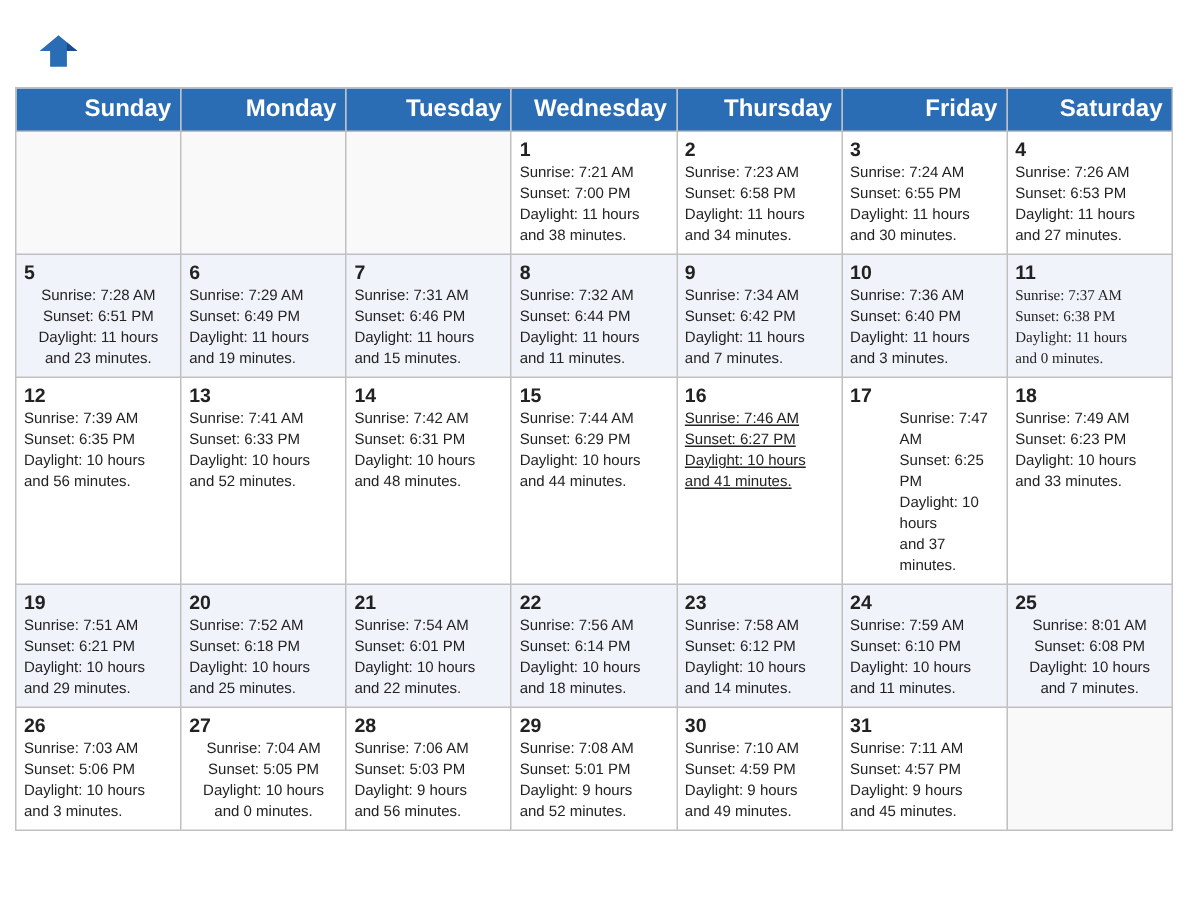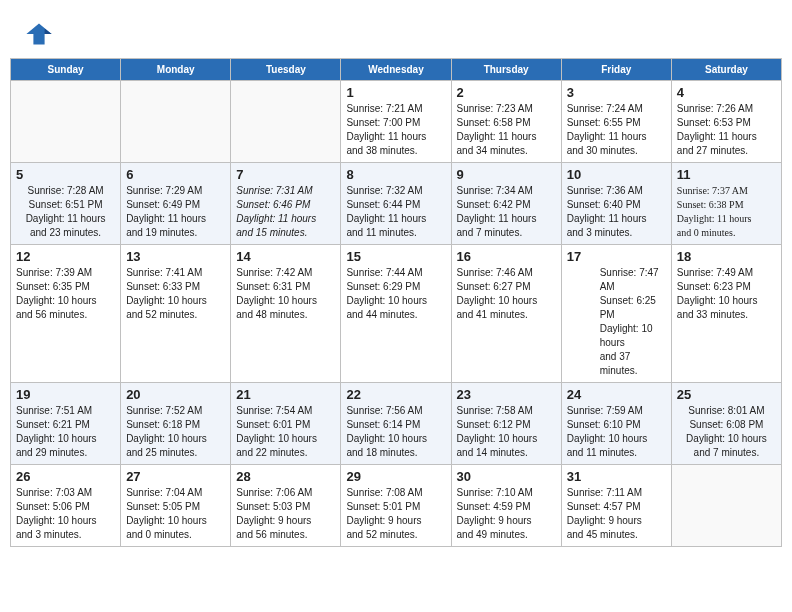--- a/index.html
+++ b/index.html
@@ -47,23 +47,23 @@
       color: #444;
     }
     .calendar {
       width: 100%;
       border-collapse: collapse;
       margin-top: 5px;
     }
     .calendar th {
       background-color: #2a6db5;
       color: #fff;
-      text-align: center;
+      text-align: right;
       padding: 5px 6px;
-      font-size: 10px;
+      font-size: 16px;
       font-weight: bold;
       border: 1px solid #c0c0c0;
     }
     .calendar td {
       vertical-align: top;
       border: 1px solid #c0c0c0;
       padding: 4px 5px;
       font-size: 10.5px;
       color: #222;
       width: calc(100%/7);
@@ -167,21 +167,21 @@
         </td>
         <td>
           <span class="day-num">6</span>
           <div class="day-info" style="white-space: pre-line;">Sunrise: 7:29 AM
 Sunset: 6:49 PM
 Daylight: 11 hours
 and 19 minutes.</div>
         </td>
         <td>
           <span class="day-num">7</span>
-          <div class="day-info" style="white-space: pre-line; font-style: italic;">Sunrise: 7:31 AM
+          <div class="day-info" style="white-space: pre-line;">Sunrise: 7:31 AM
 Sunset: 6:46 PM
 Daylight: 11 hours
 and 15 minutes.</div>
         </td>
         <td>
           <span class="day-num">8</span>
           <div class="day-info" style="white-space: pre-line;">Sunrise: 7:32 AM
 Sunset: 6:44 PM
 Daylight: 11 hours
 and 11 minutes.</div>
@@ -232,21 +232,21 @@
         </td>
         <td>
           <span class="day-num">15</span>
           <div class="day-info" style="white-space: pre-line;">Sunrise: 7:44 AM
 Sunset: 6:29 PM
 Daylight: 10 hours
 and 44 minutes.</div>
         </td>
         <td>
           <span class="day-num">16</span>
-          <div class="day-info" style="white-space: pre-line;">Sunrise: 7:46 AM
+          <div class="day-info" style="white-space: pre-line; text-decoration: underline;">Sunrise: 7:46 AM
 Sunset: 6:27 PM
 Daylight: 10 hours
 and 41 minutes.</div>
         </td>
         <td>
           <span class="day-num">17</span>
           <div class="day-info" style="white-space: pre-line; margin-left: 33px;">Sunrise: 7:47 AM
 Sunset: 6:25 PM
 Daylight: 10 hours
 and 37 minutes.</div>
@@ -313,21 +313,21 @@
       <tr>
         <td>
           <span class="day-num">26</span>
           <div class="day-info" style="white-space: pre-line;">Sunrise: 7:03 AM
 Sunset: 5:06 PM
 Daylight: 10 hours
 and 3 minutes.</div>
         </td>
         <td>
           <span class="day-num">27</span>
-          <div class="day-info" style="white-space: pre-line;">Sunrise: 7:04 AM
+          <div class="day-info" style="white-space: pre-line; text-align: center;">Sunrise: 7:04 AM
 Sunset: 5:05 PM
 Daylight: 10 hours
 and 0 minutes.</div>
         </td>
         <td>
           <span class="day-num">28</span>
           <div class="day-info" style="white-space: pre-line;">Sunrise: 7:06 AM
 Sunset: 5:03 PM
 Daylight: 9 hours
 and 56 minutes.</div>

